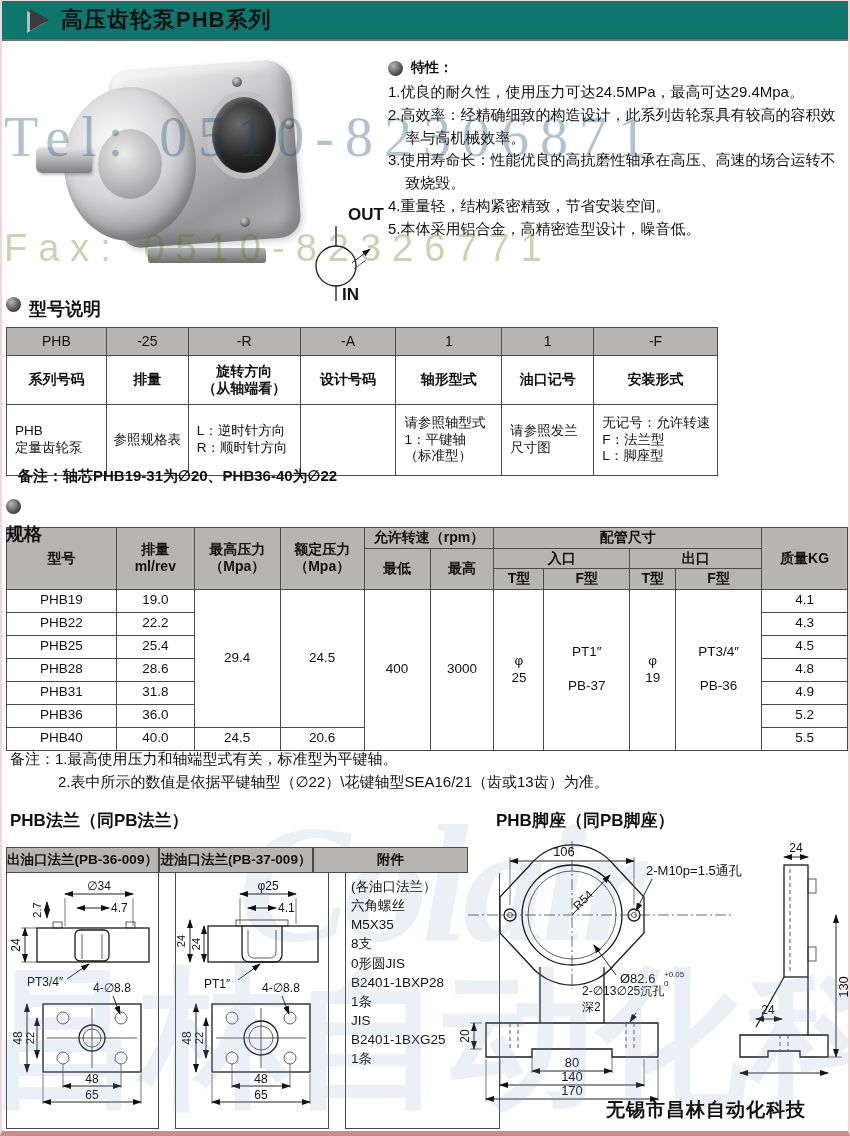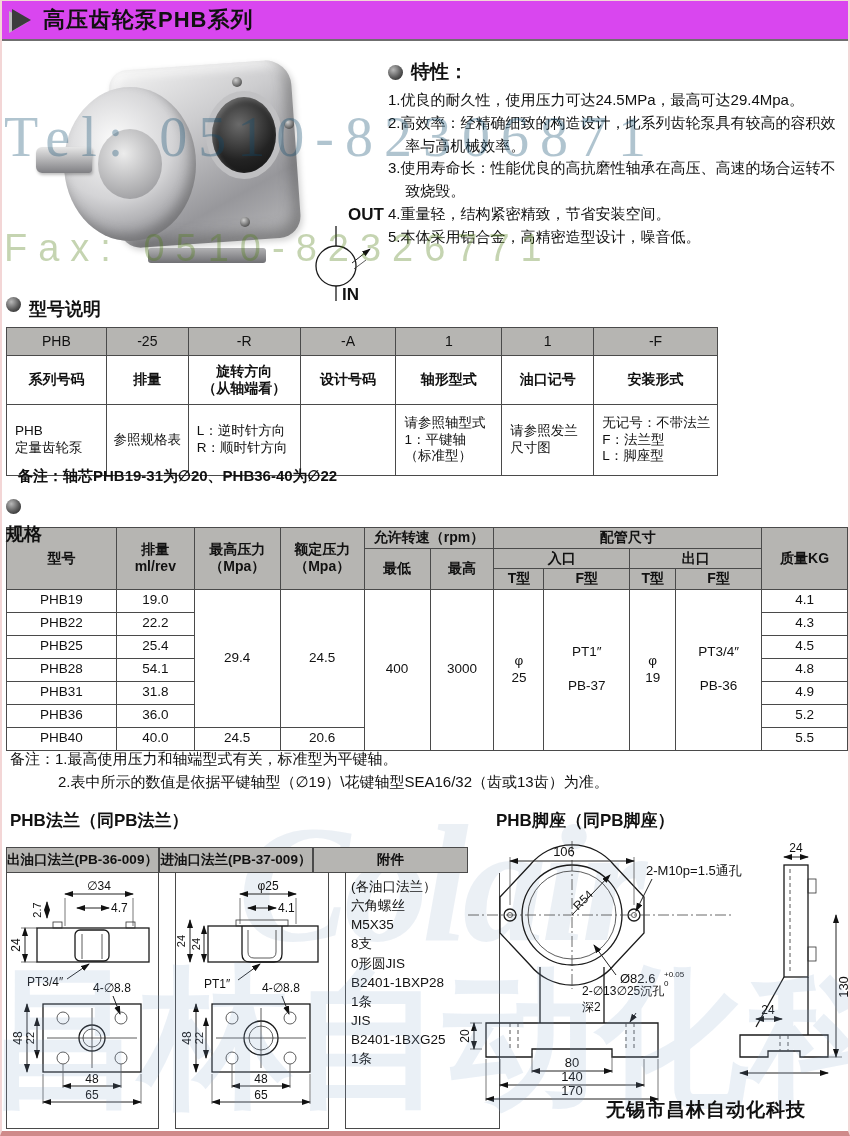--- a/index.html
+++ b/index.html
@@ -2,21 +2,21 @@
 <html><head>
 <meta charset="utf-8">
 <style>
   html,body{margin:0;padding:0;background:#ffffff;}
   body{font-family:"Liberation Sans","DejaVu Sans",sans-serif;color:#111;}
   .page{position:relative;width:850px;height:1136px;background:#fff;overflow:hidden;
         border-left:2px solid #f3d6d6;border-right:2px solid #f3d6d6;
         border-top:1px solid #f3d6d6;border-bottom:5px solid #cf8a8a;box-sizing:border-box;}
   
   .hdr{position:absolute;top:0;left:0;right:0;height:38px;display:flex;align-items:center;
-       gap:12px;padding-left:10px;border-bottom:2px solid #6f6f6f;background:#d946ef;z-index:3;}
+       gap:12px;padding-left:28px;border-bottom:2px solid #6f6f6f;background:#0f766e;z-index:3;}
   .tri{width:0;height:0;border-top:11px solid transparent;border-bottom:11px solid transparent;
        border-left:19px solid #3c3c3c;filter:drop-shadow(-3px 2px 0 #bcbcbc);}
   .title{font-size:22px;font-weight:bold;letter-spacing:1px;}
   
   .bullet{width:15px;height:15px;border-radius:50%;flex:0 0 auto;
           background:radial-gradient(circle at 35% 32%,#b9b9b9,#5a5a5a 55%,#262626 90%);}
   .sec-head{position:absolute;display:flex;align-items:flex-start;gap:8px;font-size:18px;font-weight:bold;z-index:3;}
   
   .pump{position:absolute;left:50px;top:48px;width:258px;height:216px;z-index:2;}
   .p-body{position:absolute;left:62px;top:16px;width:182px;height:178px;border-radius:18px 26px 22px 22px;
@@ -32,21 +32,21 @@
            background:linear-gradient(#e6e6e6,#7f7f83);box-shadow:1px 2px 3px rgba(0,0,0,.25);}
   .p-port{position:absolute;right:34px;top:48px;width:64px;height:76px;border-radius:50%;
           background:radial-gradient(circle at 42% 36%,#6a6a6a,#232323 58%,#0f0f0f);
           box-shadow:0 0 0 6px rgba(193,193,195,.95),inset 2px 3px 5px rgba(255,255,255,.25);}
   .p-bolt{position:absolute;width:10px;height:10px;border-radius:50%;
           background:radial-gradient(circle at 38% 32%,#cfcfcf,#4a4a4a 80%);}
   .p-foot{position:absolute;left:96px;bottom:2px;width:118px;height:15px;border-radius:3px;
           background:linear-gradient(#b2b2b4,#707074);}
   
   .features{position:absolute;left:386px;top:58px;width:462px;z-index:3;}
-  .feat-head{display:flex;align-items:center;gap:8px;font-size:19px;font-weight:bold;margin-bottom:4px;}
+  .feat-head{display:flex;align-items:center;gap:8px;font-size:14px;font-weight:bold;margin-bottom:4px;}
   .feat-item{font-size:15px;line-height:1.52;padding-left:1.15em;text-indent:-1.15em;}
   
   table{border-collapse:collapse;}
   .tbl th,.tbl td{border:1px solid #4a4a4a;text-align:center;white-space:pre-line;
                   font-size:14px;line-height:1.25;padding:1px 3px;}
   .gh th{background:#b6b5b2;font-weight:bold;}
   .model-tbl{position:absolute;left:4px;top:326px;width:712px;z-index:2;}
   .model-tbl .codes th{background:#b6b5b2;font-weight:normal;height:25px;}
   .model-tbl .lbls td{height:46px;font-weight:bold;}
   .model-tbl .descs td{height:68px;text-align:left;padding-left:8px;font-size:13.5px;}
@@ -184,21 +184,21 @@
 定量齿轮泵</td>
         <td class="c">参照规格表</td>
         <td>L：逆时针方向
 R：顺时针方向</td>
         <td></td>
         <td>请参照轴型式
 1：平键轴
 （标准型）</td>
         <td>请参照发兰
 尺寸图</td>
-        <td>无记号：不带法兰
+        <td>无记号：允许转速
 F：法兰型
 L：脚座型</td>
       </tr>
     </tbody>
   </table>
 
   <div class="model-note">备注：轴芯PHB19-31为∅20、PHB36-40为∅22</div>
 
   <div class="sec-head" style="left:4px;top:498px;flex-direction:column;">
     <span class="bullet"></span>
@@ -268,21 +268,21 @@
         <td>22.2</td>
         <td>4.3</td>
       </tr>
       <tr>
         <td>PHB25</td>
         <td>25.4</td>
         <td>4.5</td>
       </tr>
       <tr>
         <td>PHB28</td>
-        <td>54.1</td>
+        <td>28.6</td>
         <td>4.8</td>
       </tr>
       <tr>
         <td>PHB31</td>
         <td>31.8</td>
         <td>4.9</td>
       </tr>
       <tr>
         <td>PHB36</td>
         <td>36.0</td>
@@ -293,21 +293,21 @@
         <td>40.0</td>
         <td>24.5</td>
         <td>20.6</td>
         <td>5.5</td>
       </tr>
     </tbody>
   </table>
 
   <div class="spec-notes">
     <div>备注：1.最高使用压力和轴端型式有关，标准型为平键轴。</div>
-    <div class="n2">2.表中所示的数值是依据平键轴型（∅19）\花键轴型SEA16/32（齿或13齿）为准。</div>
+    <div class="n2">2.表中所示的数值是依据平键轴型（∅22）\花键轴型SEA16/21（齿或13齿）为准。</div>
   </div>
 
   <div class="flange-title">PHB法兰（同PB法兰）</div>
   <div class="foot-title">PHB脚座（同PB脚座）</div>
 
   <div class="flange-block">
     <div class="fb-head">
       <div class="c1">出油口法兰(PB-36-009）</div>
       <div class="c2">进油口法兰(PB-37-009）</div>
       <div class="c3">附件</div>

